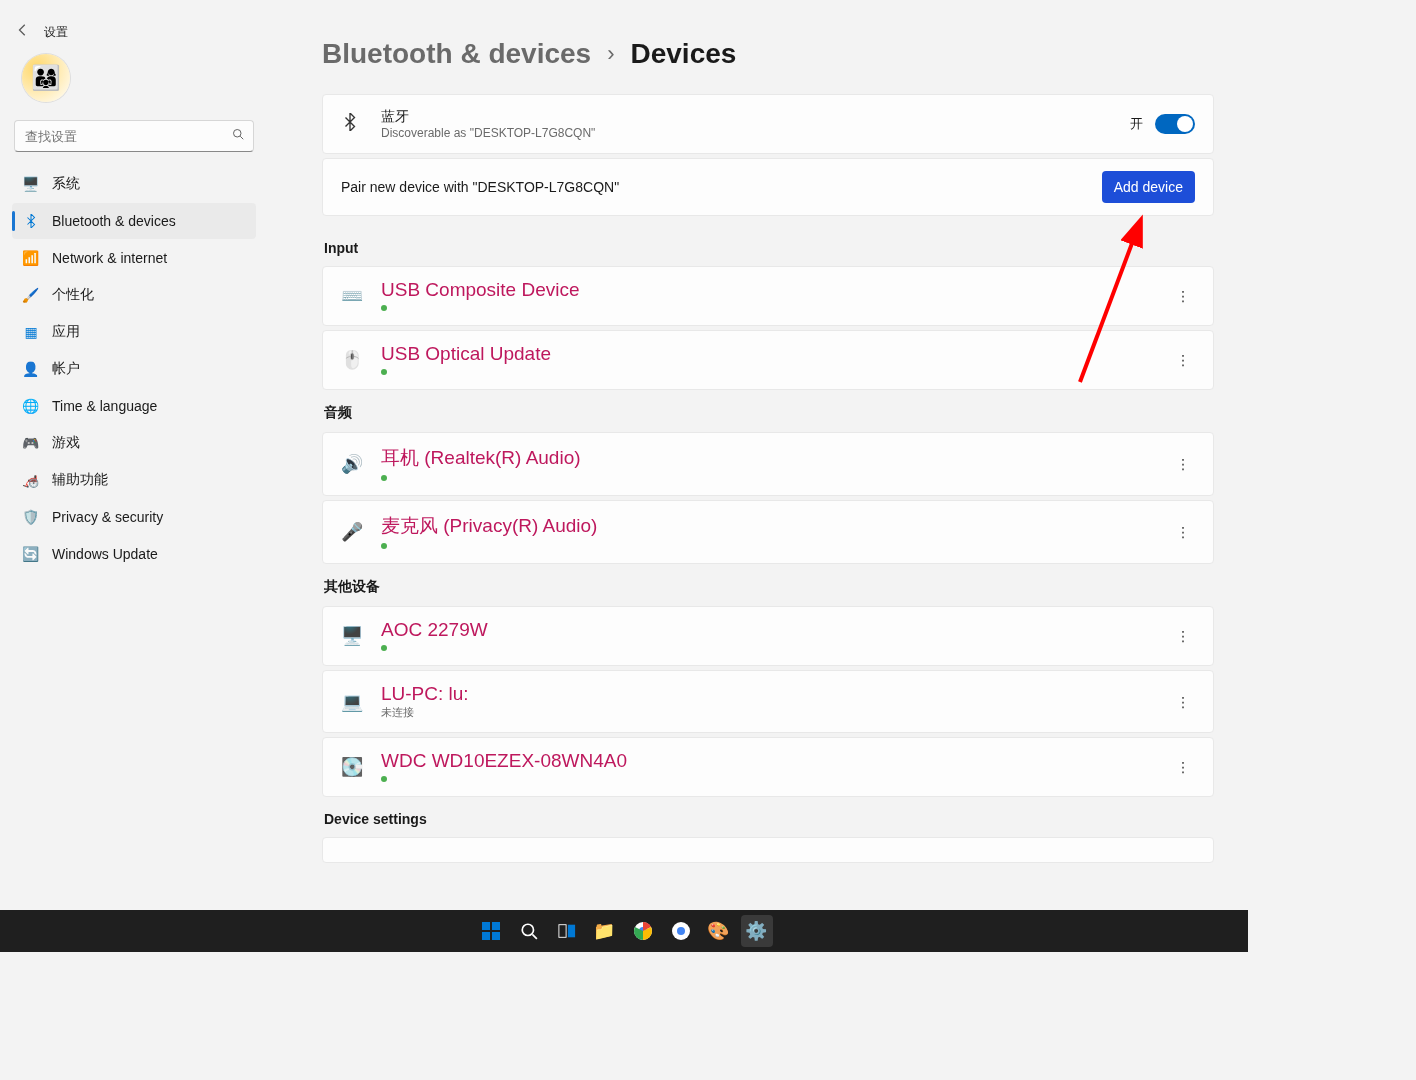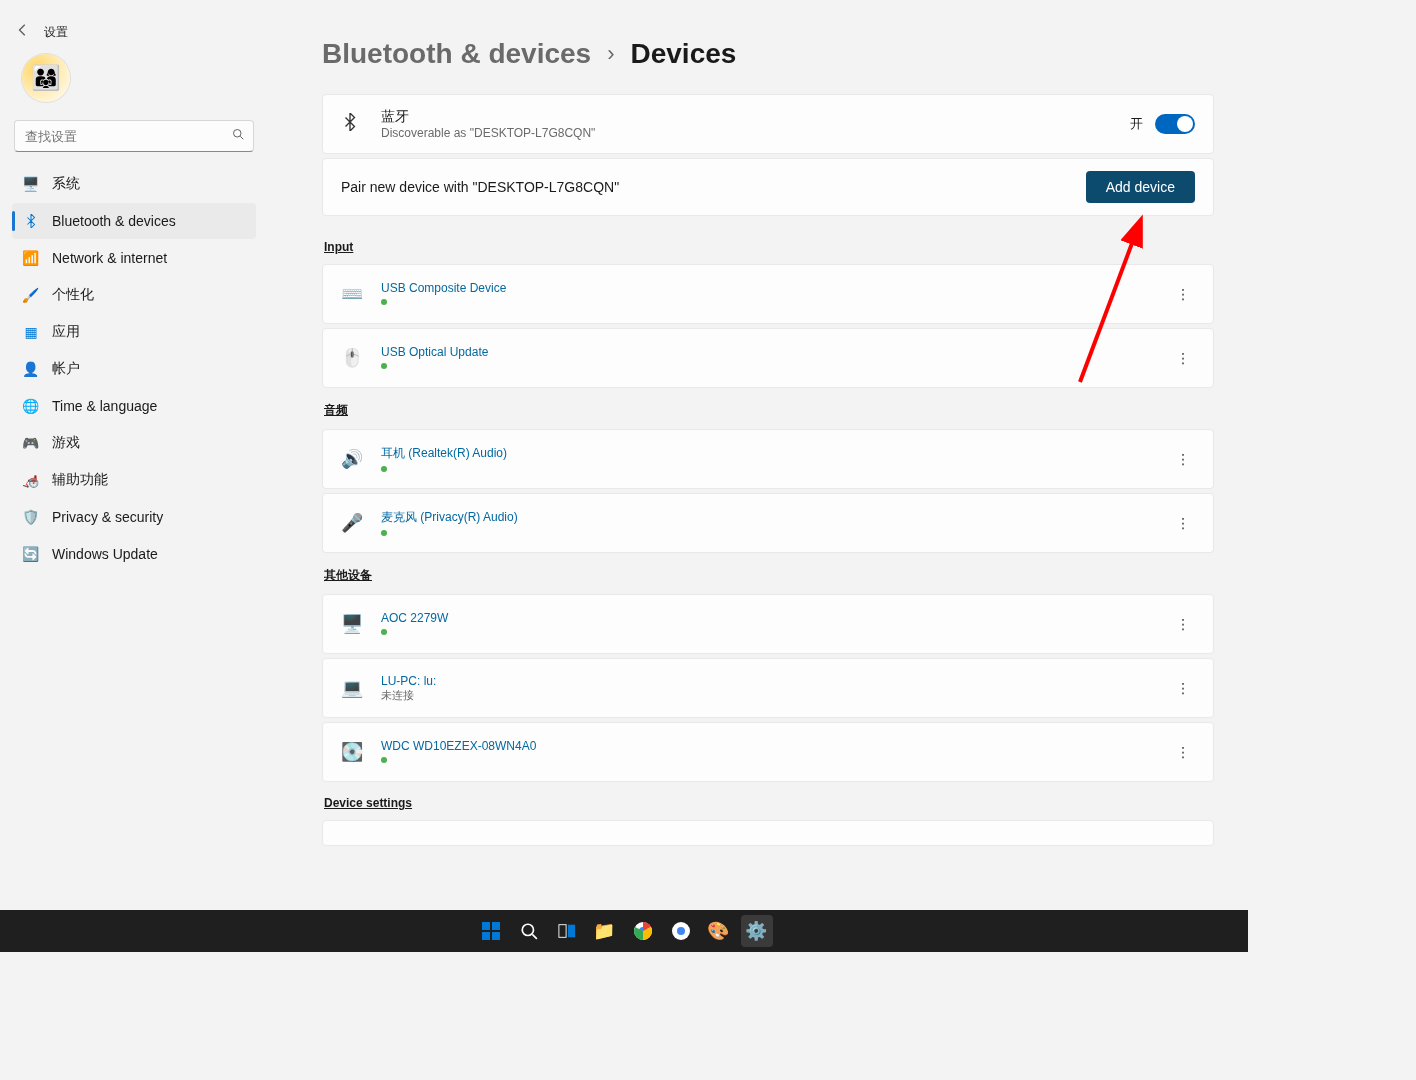--- a/index.html
+++ b/index.html
@@ -36,27 +36,27 @@
 .bt-ico { width: 24px; color: #333; }
 .bt-texts .t1 { font-size: 14px; color: #1a1a1a; }
 .bt-texts .t2 { font-size: 12px; color: #6a6a6a; }
 .bt-right { display: flex; align-items: center; gap: 12px; }
 .on-label { font-size: 13px; color: #1a1a1a; }
 .toggle { width: 40px; height: 20px; background: #0067c0; border-radius: 10px; position: relative; }
 .toggle::after { content:""; position:absolute; right:2px; top:2px; width:16px; height:16px; background:#fff; border-radius:50%; }
 
 .pair-card { justify-content: space-between; min-height: 56px; margin-bottom: 24px; }
 .pair-text { font-size: 14px; color: #1a1a1a; }
-.add-btn { background: #0c4a6e; color: #fff; border: none; border-radius: 4px; padding: 8px 20px; font-size: 14px; cursor: pointer; }
-
-.section-title { font-size: 12px; font-weight: 600; color: #1a1a1a; margin: 14px 0 10px 2px; text-decoration: underline; }
+.add-btn { background: #1d4ed8; color: #fff; border: none; border-radius: 4px; padding: 8px 12px; font-size: 14px; cursor: pointer; }
+
+.section-title { font-size: 14px; font-weight: 600; color: #1a1a1a; margin: 14px 0 10px 2px; }
 .device-card { justify-content: space-between; min-height: 60px; margin-bottom: 4px; }
 .dev-left { display: flex; align-items: center; gap: 16px; }
 .dev-ico { width: 24px; height: 24px; display:flex; align-items:center; justify-content:center; color:#555; font-size:18px;}
-.dev-texts .dname { font-size: 12px; color: #0369a1; }
+.dev-texts .dname { font-size: 19px; color: #be185d; }
 .dev-texts .dstatus { font-size: 11px; color: #6a6a6a; }
 .dot { width: 6px; height: 6px; background: #4caf50; border-radius: 50%; display: inline-block; }
 .more-btn { width: 24px; height: 24px; display:flex; align-items:center; justify-content:center; cursor:pointer; color:#333; font-size:14px; border-radius:4px;}
 
 
 .ic-system{ color:#0078d4;} .ic-bt{color:#0078d4;} .ic-net{color:#0078d4;} .ic-pers{color:#e8a33d;} .ic-apps{color:#0078d4;} .ic-acc{color:#4caf50;} .ic-time{color:#0078d4;} .ic-game{color:#888;} .ic-access{color:#0078d4;} .ic-priv{color:#888;} .ic-upd{color:#0078d4;}
 
 
 .arrow { position: absolute; top: 212px; left: 1070px; width: 90px; height: 180px; pointer-events: none; z-index: 50;}
 

